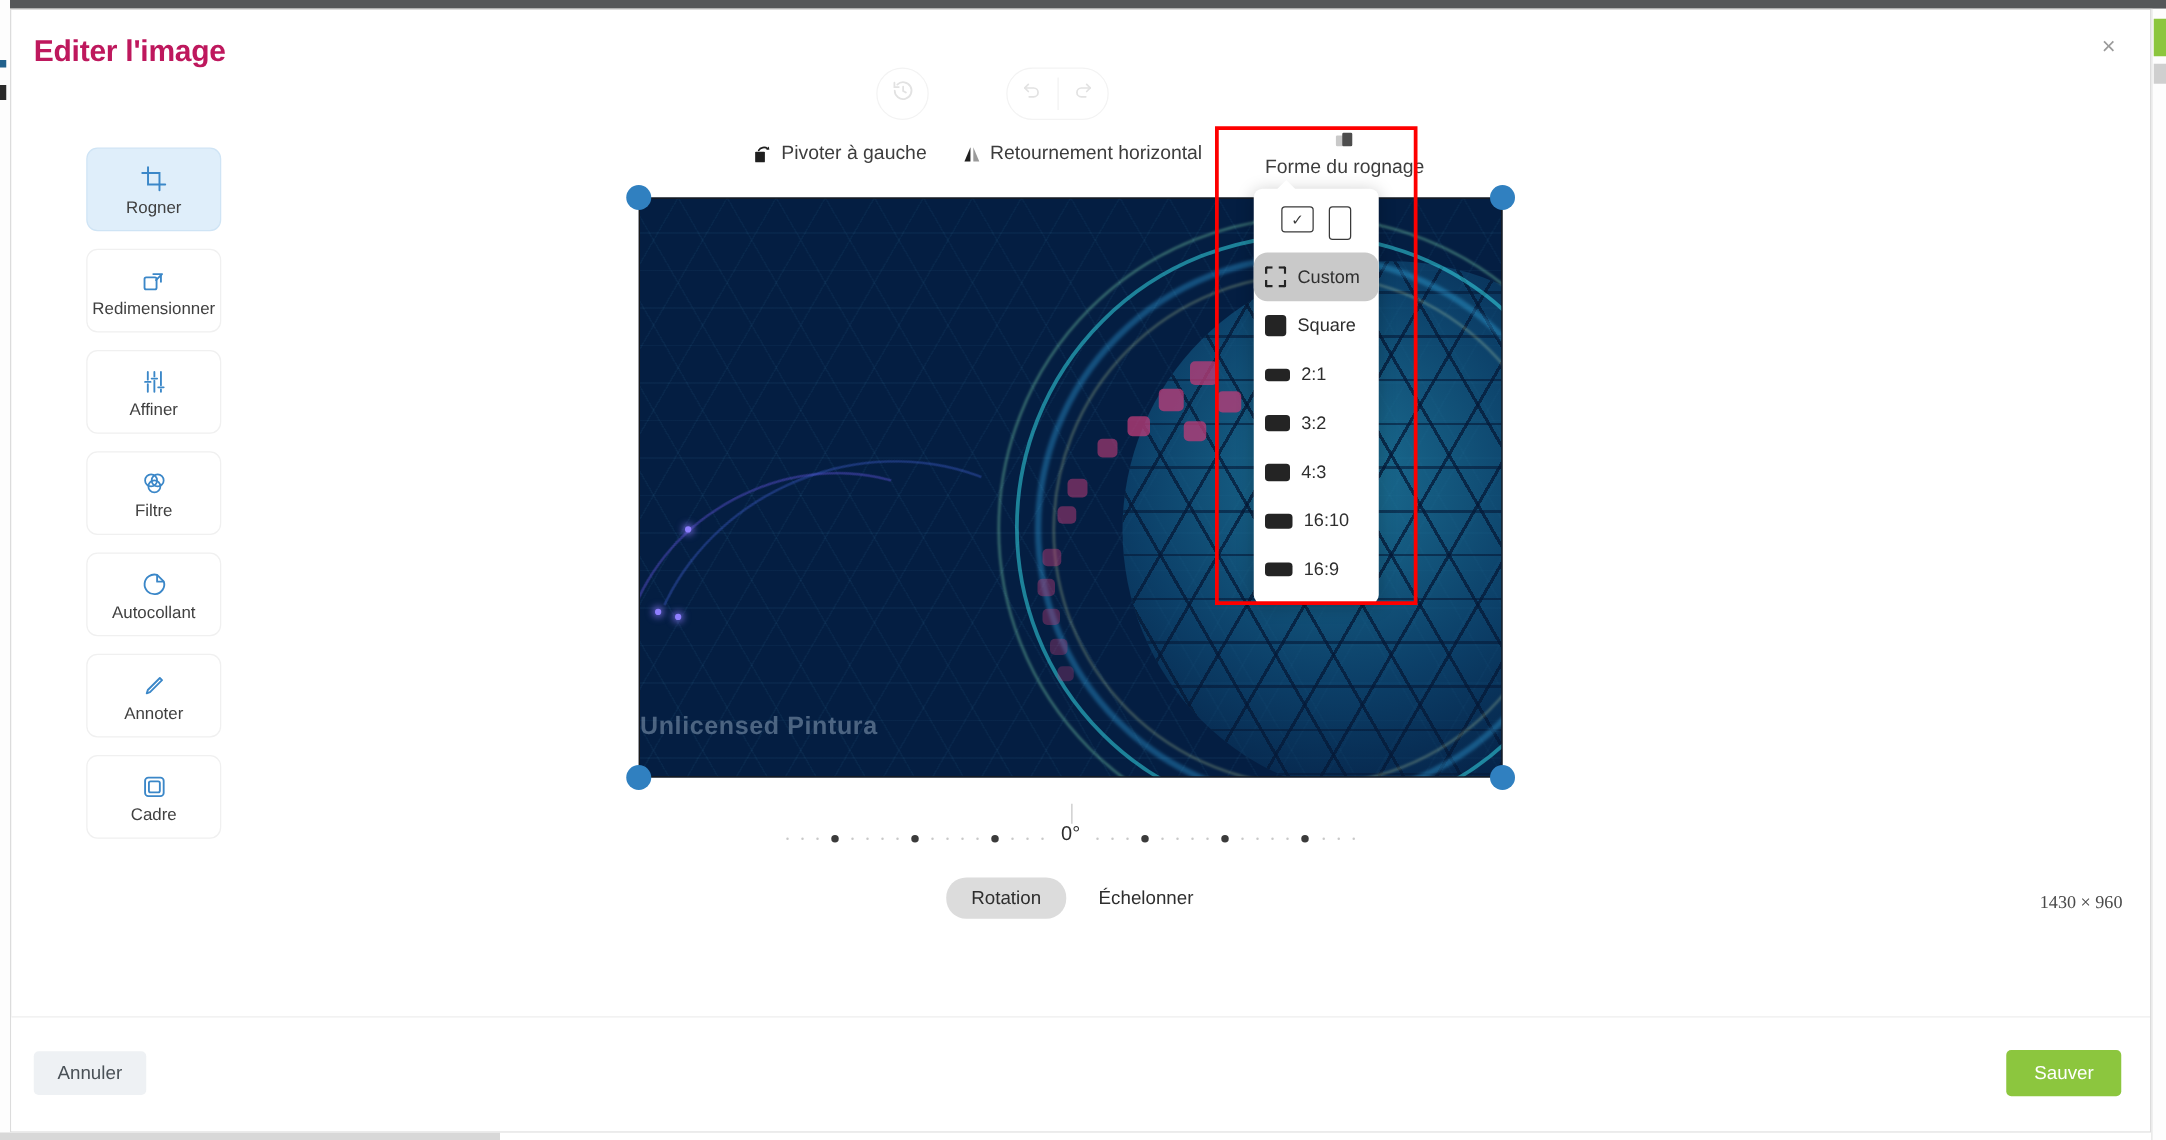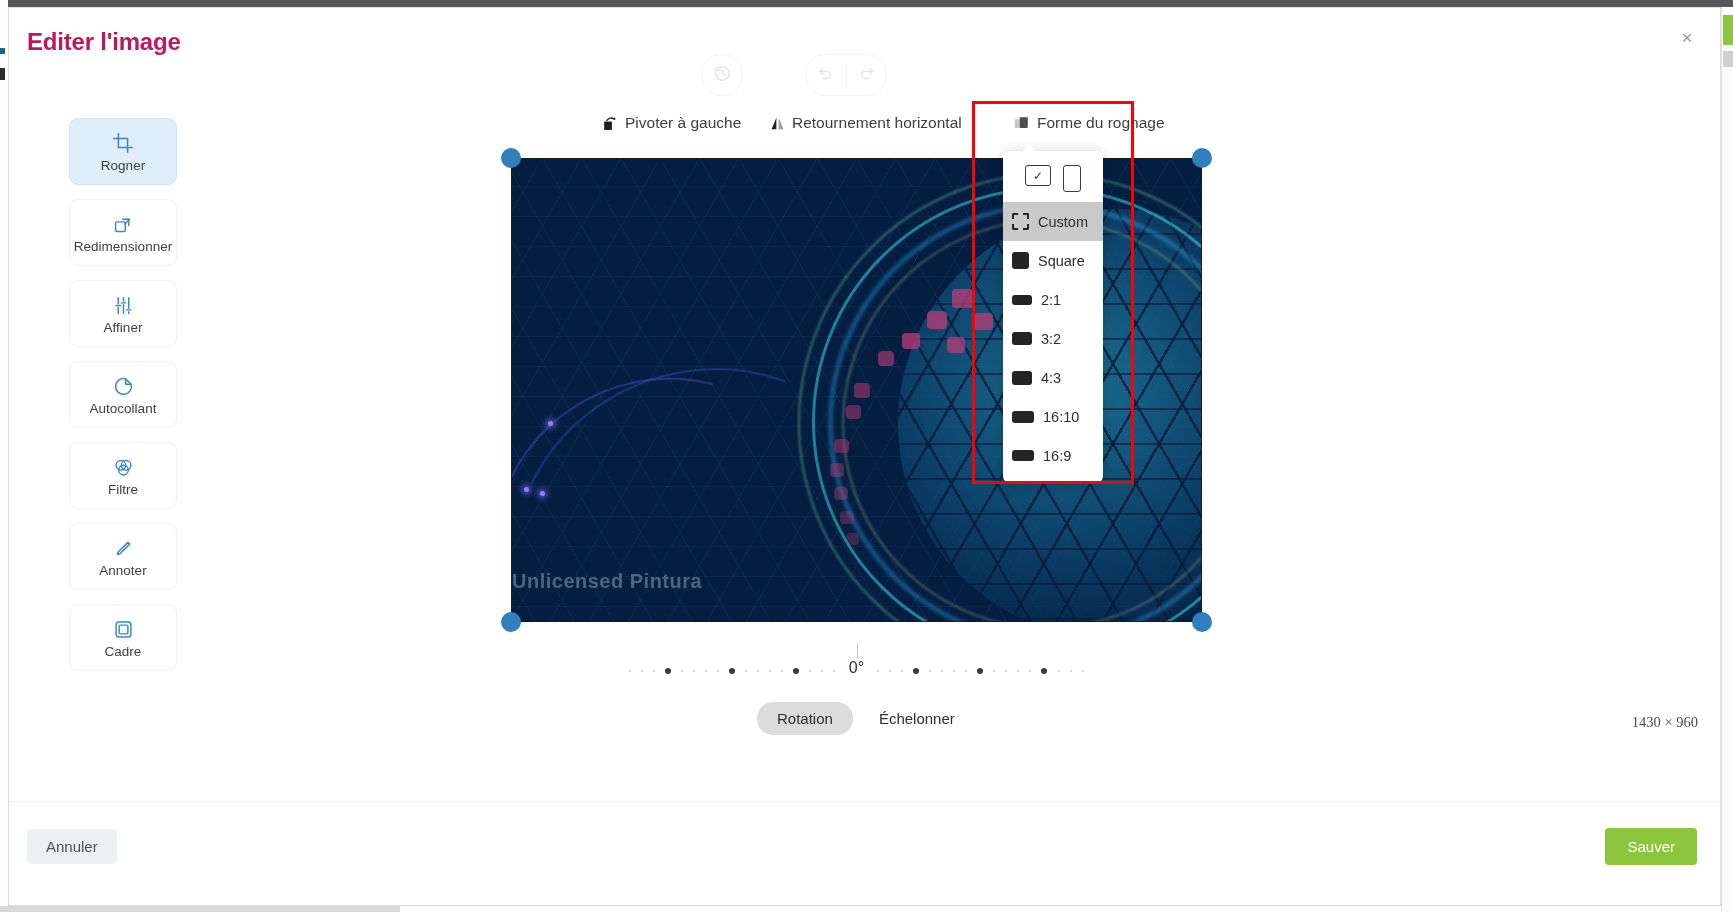--- a/index.html
+++ b/index.html
@@ -63,21 +63,21 @@
   .close-btn {
     position: absolute; right: 20px; top: 16px;
     width: 26px; height: 26px;
     display: flex; align-items: center; justify-content: center;
     font-size: 19px; color: #9a9a9a; cursor: pointer;
     line-height: 1;
   }
 
   
   .modal-footer {
-    position: absolute; left: 0; bottom: 12px; width: 100%; height: 92px;
+    position: absolute; left: 0; bottom: 0; width: 100%; height: 92px;
     border-top: 1px solid #eeeeee;
     background: #ffffff;
   }
   .btn-cancel {
     position: absolute; left: 18px; top: 27px;
     padding: 9px 19px;
     background: #eef1f4; border: none; border-radius: 4px;
     font-size: 15px; color: #4a5157; cursor: pointer;
     font-family: "Liberation Sans", sans-serif;
   }
@@ -155,21 +155,21 @@
     font-size: 15.5px; color: #3d3d3d; cursor: pointer;
     background: transparent; border: none;
     font-family: "Liberation Sans", sans-serif;
   }
   .tool-btn .tb-icon {
     width: 20px; height: 18px;
     display: flex; align-items: center; justify-content: center;
   }
   #tool-rotate-left { left: 583px; }
   #tool-flip-h     { left: 750px; }
-  #tool-crop-shape { left: 995px; }
+  #tool-crop-shape { left: 995px; flex-direction: column; }
 
   
   .red-highlight {
     position: absolute;
     left: 963px; top: 93px;
     width: 162px; height: 383px;
     border: 3px solid #fe0000;
     pointer-events: none;
     z-index: 60;
   }
@@ -329,21 +329,21 @@
     display: flex; align-items: center; justify-content: center;
     cursor: pointer; background: #fff;
   }
   .orient-btn.portrait { width: 18px; height: 27px; }
   .orient-btn .chk { font-size: 12px; color: #3a3a3a; line-height: 1; }
   .dd-item {
     height: 39px;
     display: flex; align-items: center; gap: 9px;
     padding: 0 9px;
     cursor: pointer;
-    font-size: 14.5px; color: #2e2e2e;
+    font-size: 14.5px; color: #2e2e2e; border-radius: 11px;
   }
   .dd-item.selected { background: #c9c9c9; }
   .shape-sw {
     flex: 0 0 auto;
     background: #242424; border-radius: 3px;
   }
   .shape-custom {
     width: 17px; height: 17px;
     background: transparent;
     border: 2px dashed #242424;
@@ -451,37 +451,37 @@
           <svg width="21" height="21" viewBox="0 0 24 24" fill="none" stroke="#3b87c8" stroke-width="1.7" stroke-linecap="round">
             <path d="M6 3v7M6 14v7M12 3v4M12 11v10M18 3v12M18 19v2"></path>
             <path d="M3.5 12h5M9.5 9h5M15.5 17h5"></path>
           </svg>
         </span>
         <span class="si-label">Affiner</span>
       </div>
 
       <div class="side-item">
         <span class="si-icon">
-          <svg width="21" height="21" viewBox="0 0 24 24" fill="none" stroke="#3b87c8" stroke-width="1.7" stroke-linejoin="round">
-            <path d="M14.5 3.3A9 9 0 1 0 20.7 9.5L14.5 3.3z"></path>
-            <path d="M14.5 3.3v6.2h6.2"></path>
-          </svg>
-        </span>
-        <span class="si-label">Autocollant</span>
-      </div>
-
-      <div class="side-item">
-        <span class="si-icon">
           <svg width="21" height="21" viewBox="0 0 24 24" fill="none" stroke="#3b87c8" stroke-width="1.6">
             <circle cx="9" cy="9.5" r="5.5"></circle>
               <circle cx="15" cy="9.5" r="5.5"></circle>
               <circle cx="12" cy="15" r="5.5"></circle>
           </svg>
         </span>
         <span class="si-label">Filtre</span>
+      </div>
+
+      <div class="side-item">
+        <span class="si-icon">
+          <svg width="21" height="21" viewBox="0 0 24 24" fill="none" stroke="#3b87c8" stroke-width="1.7" stroke-linejoin="round">
+            <path d="M14.5 3.3A9 9 0 1 0 20.7 9.5L14.5 3.3z"></path>
+            <path d="M14.5 3.3v6.2h6.2"></path>
+          </svg>
+        </span>
+        <span class="si-label">Autocollant</span>
       </div>
 
       <div class="side-item">
         <span class="si-icon">
           <svg width="21" height="21" viewBox="0 0 24 24" fill="none" stroke="#3b87c8" stroke-width="1.7" stroke-linecap="round" stroke-linejoin="round">
             <path d="M5 19l3-1 11-11-2-2L6 16l-1 3z"></path>
           </svg>
         </span>
         <span class="si-label">Annoter</span>
       </div>

